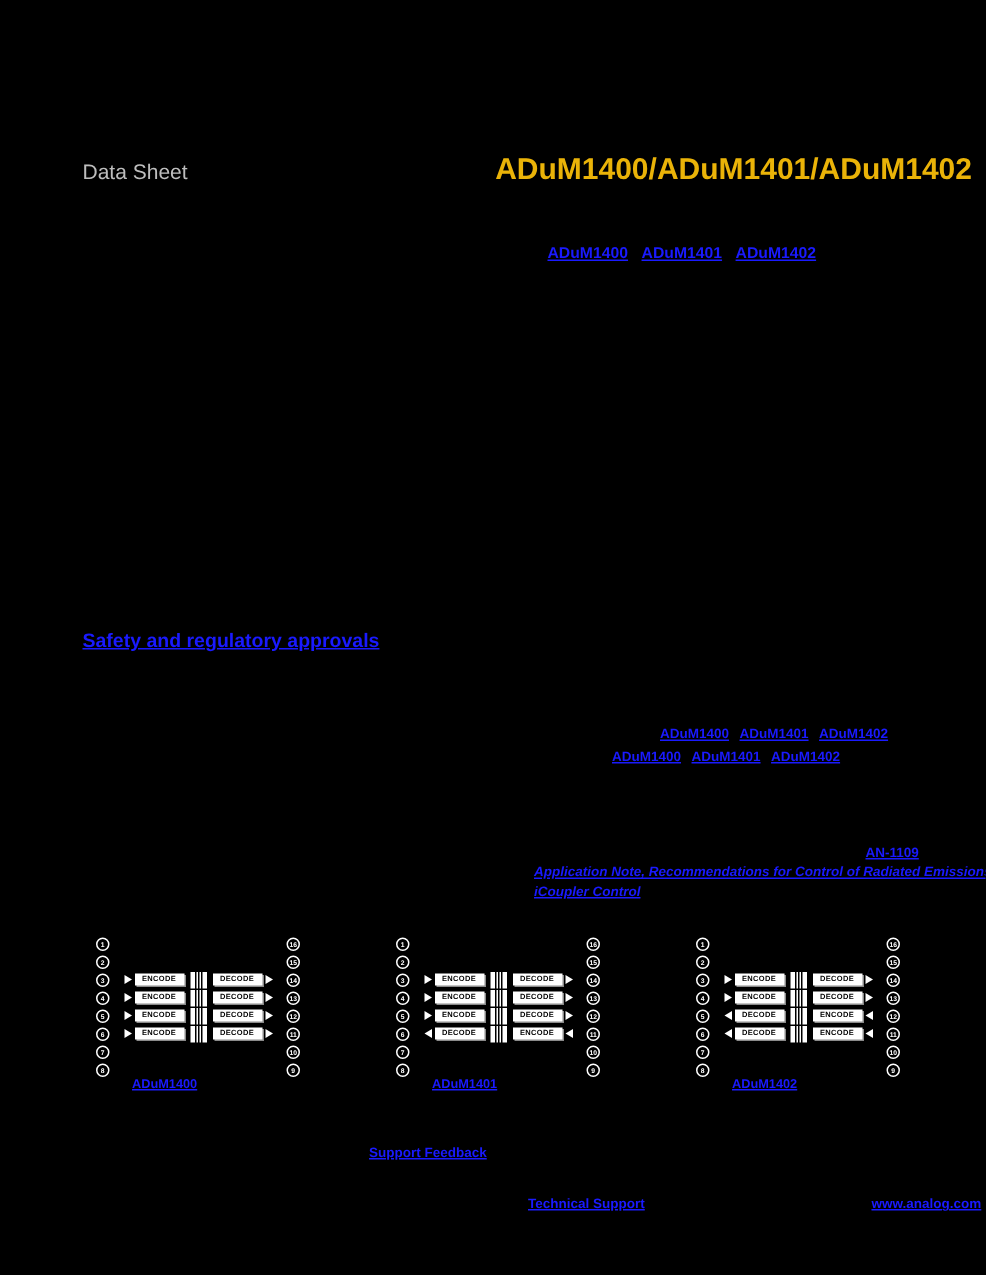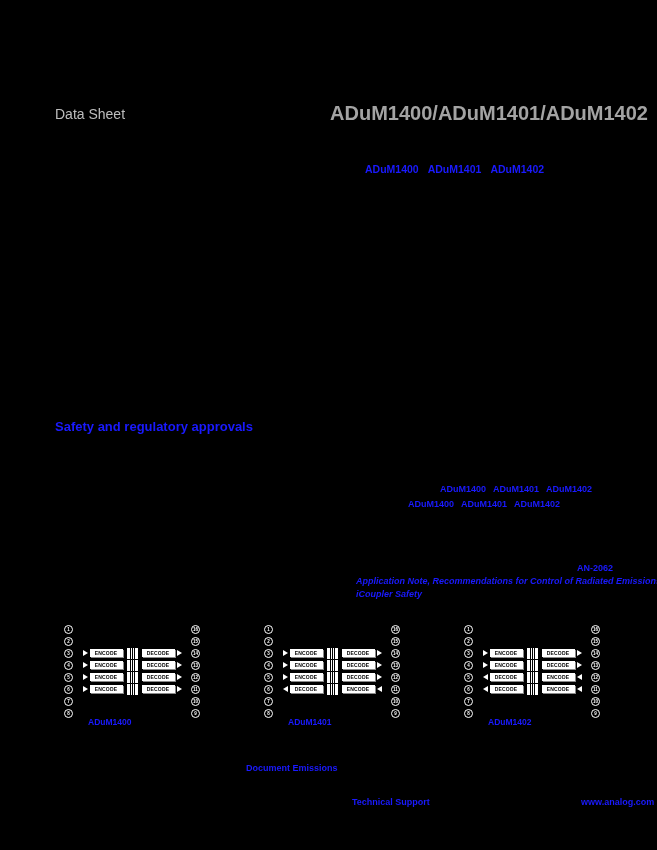--- a/index.html
+++ b/index.html
@@ -5,28 +5,28 @@
   html,body{margin:0;padding:0;}
   body{
     width:657px;height:850px;background:#000;overflow:hidden;position:relative;
     font-family:"Liberation Sans", sans-serif;
   }
   .abs{position:absolute;}
   .doc-type{
     left:55px;top:106px;color:#bdbdbd;font-size:14px;font-weight:normal;letter-spacing:0px;
   }
   .title{
-    right:9px;top:102px;color:#a3a3a3;font-size:20px;font-weight:bold;
+    right:9px;top:102px;color:#eab308;font-size:20px;font-weight:bold;
     text-align:right;letter-spacing:0px;white-space:nowrap;
   }
   .subtitle-links{
     left:365px;top:163px;display:flex;gap:9px;
   }
   .blue-link{
-    color:#1a1aff;font-weight:bold;white-space:nowrap;cursor:pointer;
+    color:#1a1aff;font-weight:bold;text-decoration:underline;white-space:nowrap;cursor:pointer;
   }
   .subtitle-links .blue-link{font-size:10.5px;}
   .approvals-link{left:55px;top:419px;font-size:13px;}
   .part-links-1{left:440px;top:484px;display:flex;gap:7px;}
   .part-links-2{left:408px;top:499px;display:flex;gap:7px;}
   .part-links-1 .blue-link,.part-links-2 .blue-link{font-size:9px;}
   .an-link{left:577px;top:563px;font-size:9px;}
   .an-note-1{left:356px;top:576px;font-size:9px;font-style:italic;}
   .an-note-2{left:356px;top:589px;font-size:9px;font-style:italic;}
   .footer-feedback{left:246px;top:763px;font-size:9px;}
@@ -93,23 +93,23 @@
     <span class="blue-link">ADuM1400</span>
     <span class="blue-link">ADuM1401</span>
     <span class="blue-link">ADuM1402</span>
   </div>
 <div class="abs part-links-2">
     <span class="blue-link">ADuM1400</span>
     <span class="blue-link">ADuM1401</span>
     <span class="blue-link">ADuM1402</span>
   </div>
 
-<div class="abs blue-link an-link">AN-2062</div>
+<div class="abs blue-link an-link">AN-1109</div>
 <div class="abs blue-link an-note-1">Application Note, Recommendations for Control of Radiated Emissions with</div>
-<div class="abs blue-link an-note-2">iCoupler Safety</div>
+<div class="abs blue-link an-note-2">iCoupler Control</div>
 
 <div id="diagrams-host">
     <div class="diagram d0">
       <div class="pin-row">
         <span class="pin">1</span>
         <span class="chan"></span>
         <span class="pin">16</span>
       </div>
       <div class="pin-row">
         <span class="pin">2</span>
@@ -361,15 +361,15 @@
       </div>
       <div class="pin-row">
         <span class="pin">8</span>
         <span class="chan"></span>
         <span class="pin">9</span>
       </div>
     </div>
     <div class="abs blue-link diagram-caption c2">ADuM1402</div>
   </div>
 
-<div class="abs blue-link footer-feedback">Document Emissions</div>
+<div class="abs blue-link footer-feedback">Support Feedback</div>
 <div class="abs blue-link footer-support">Technical Support</div>
 <div class="abs blue-link footer-site">www.analog.com</div>
 
 </body></html>

